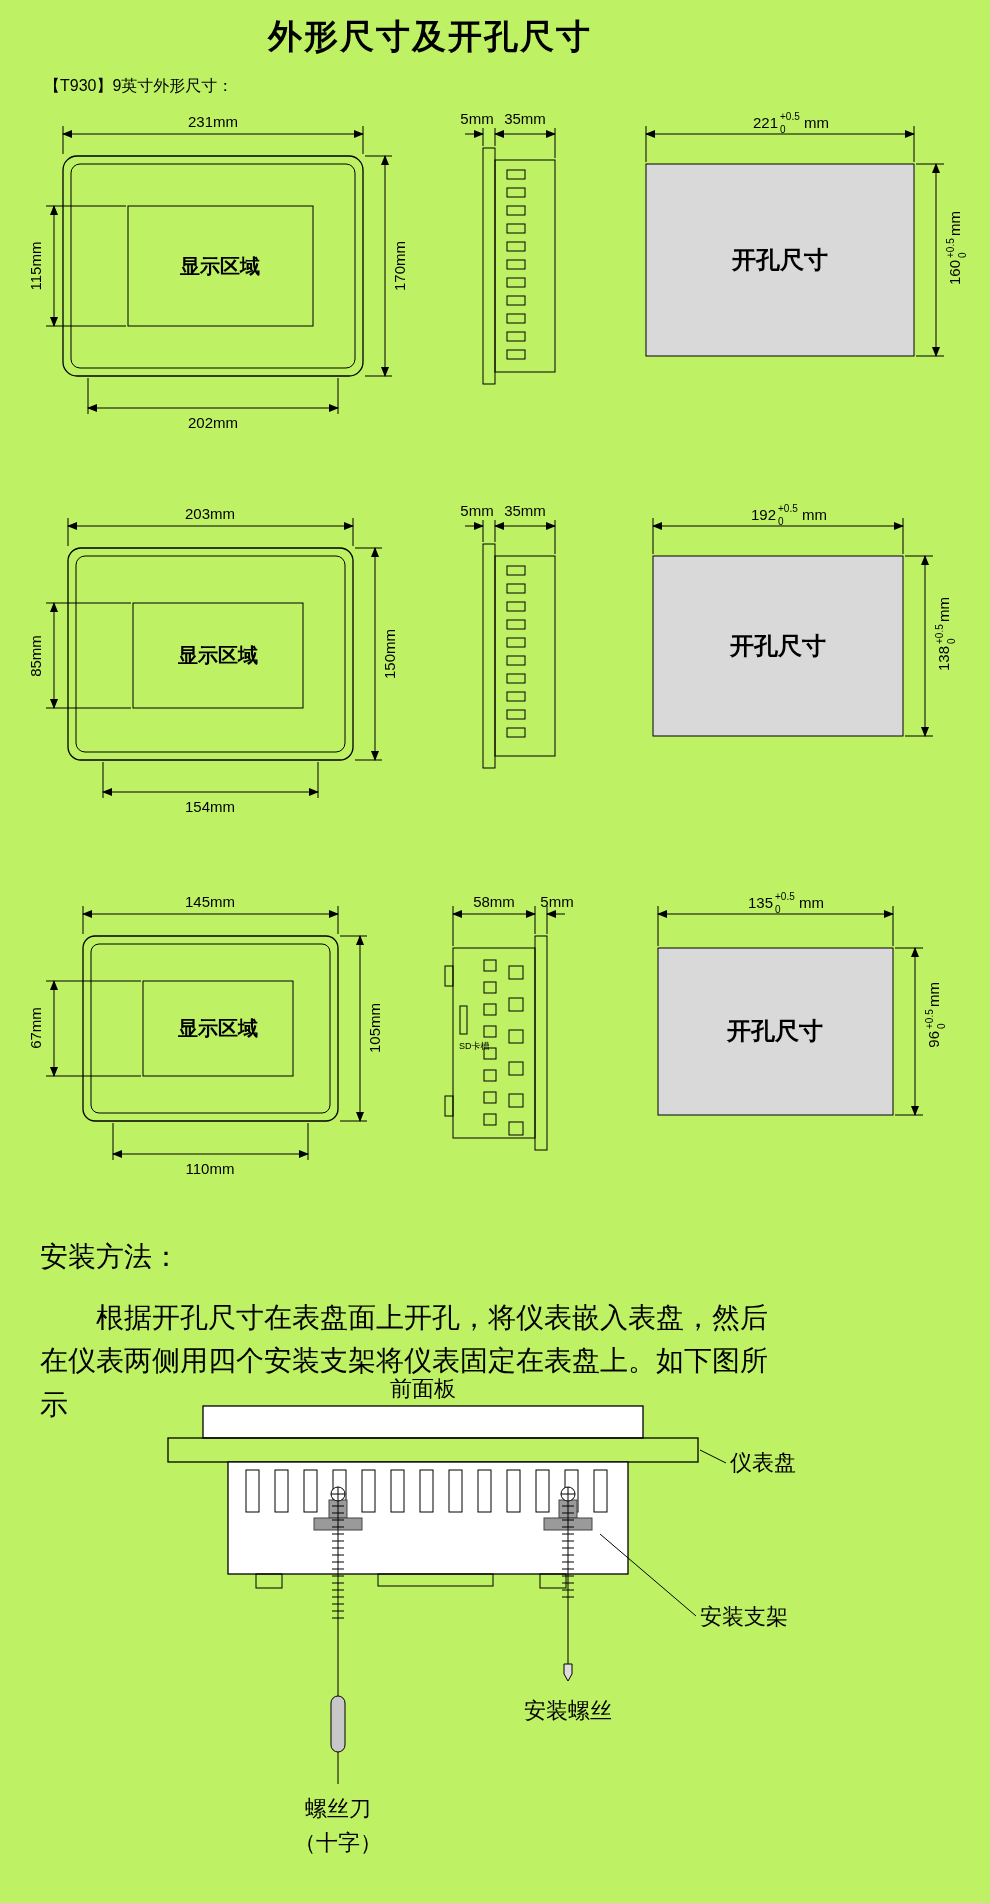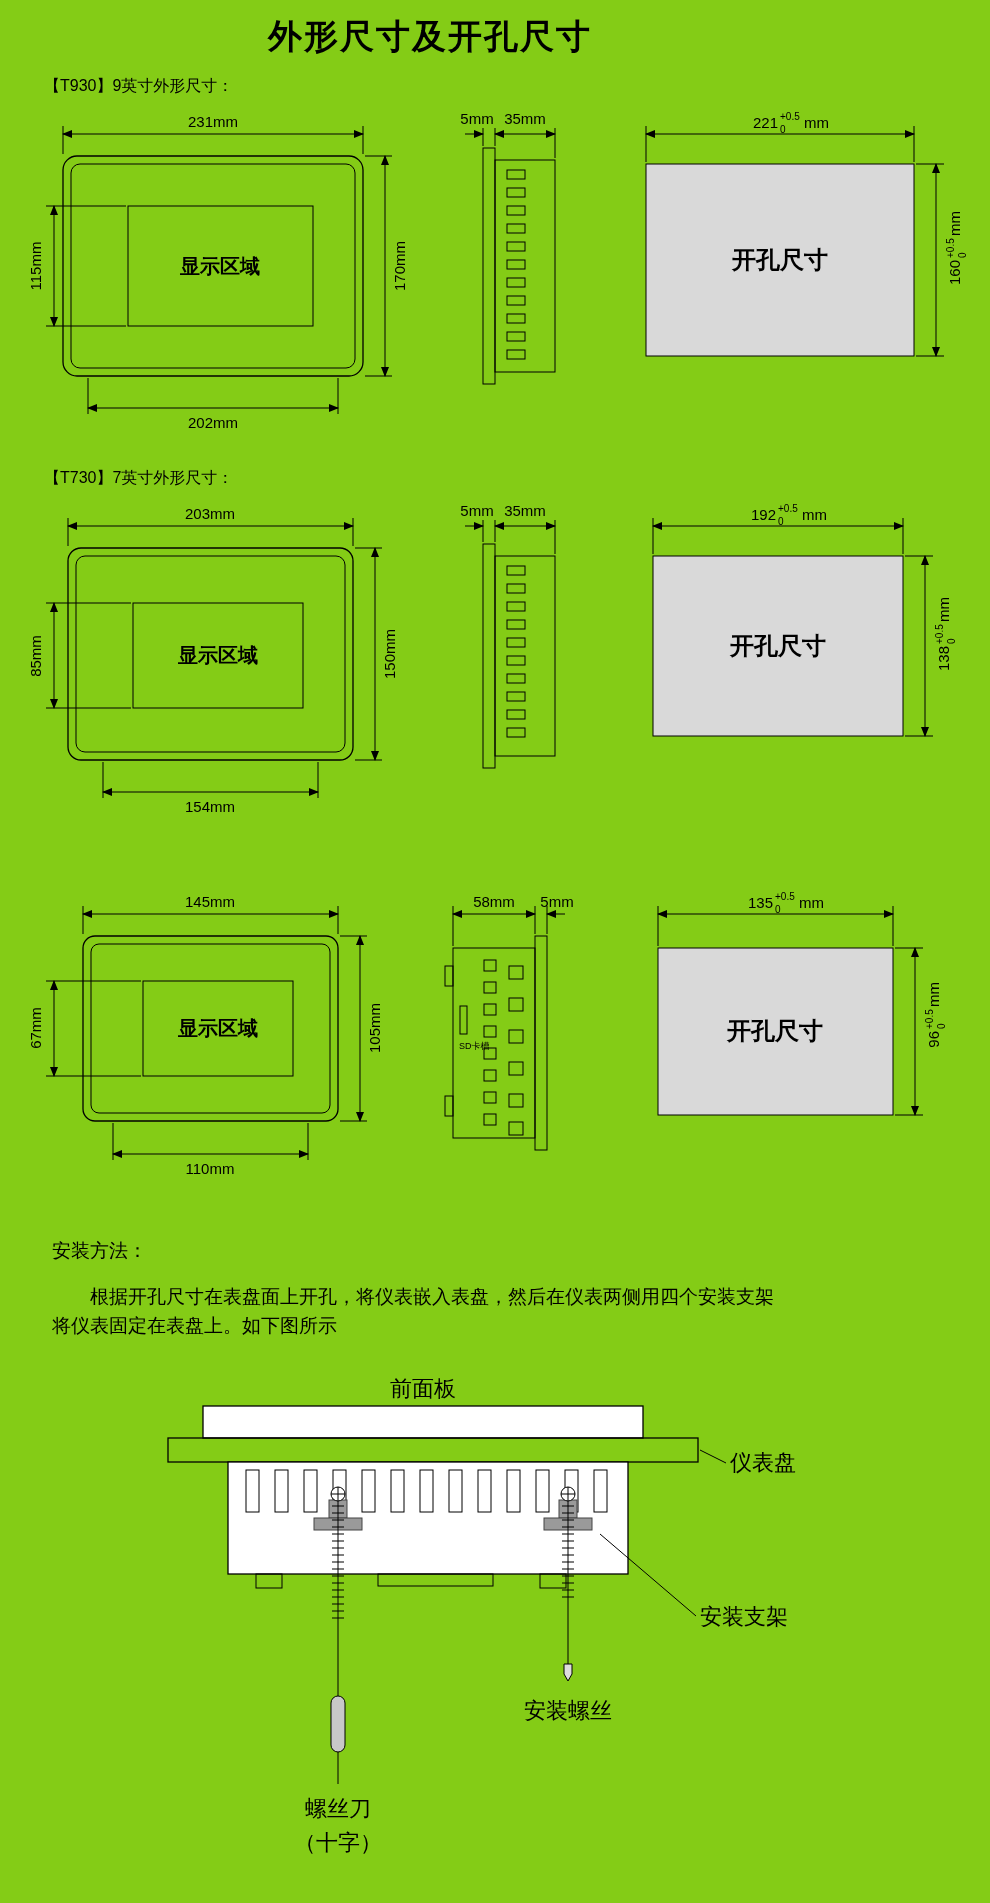--- a/index.html
+++ b/index.html
@@ -1,35 +1,35 @@
 <!DOCTYPE html>
 <html><head>
 <meta charset="utf-8">
 <style>
   html,body{margin:0;padding:0;background:#fff;}
-  .page{position:relative;width:990px;height:1903px;background:#84cc16;overflow:hidden;
+  .page{position:relative;width:990px;height:1903px;background:#bef264;overflow:hidden;
         font-family:"Liberation Sans","DejaVu Sans",sans-serif;color:#000;}
   .title{position:absolute;top:14px;left:0;width:860px;text-align:center;
          font-size:34px;font-weight:bold;letter-spacing:2px;}
   .sec-head{position:absolute;left:44px;font-size:16px;}
   .fig{position:absolute;left:28px;}
   svg text{font-family:"Liberation Sans","DejaVu Sans",sans-serif;fill:#000;}
   svg line{stroke:#000;stroke-width:1;}
   svg rect{fill:none;stroke:#000;stroke-width:1.3;}
   svg .thin{stroke-width:1;}
   svg .gray{fill:#d9d9d9;stroke:#000;stroke-width:1;}
   svg .dim{font-size:15px;}
   svg .tol{font-size:10px;}
   svg .disp{font-size:20px;font-weight:bold;}
   svg .cutlbl{font-size:24px;font-weight:bold;}
   svg .sd{font-size:9px;}
   svg .lbl{font-size:22px;font-family:"Liberation Serif","DejaVu Serif",serif;}
   marker path{fill:#000;stroke:none;}
-  .install-text{position:absolute;left:52px;top:1238px;width:740px;
-      font-family:Liberation Mono, monospace;font-size:19px;}
+  .install-text{position:absolute;left:40px;top:1238px;width:740px;
+      font-family:Liberation Serif, serif;font-size:28px;}
   .install-text p{text-indent:2em;margin:20px 0 0 0;line-height:1.55;}
 </style>
 </head>
 <body>
 
 <div class="page">
 
   <div class="title">外形尺寸及开孔尺寸</div>
 
   <div class="sec-head" style="top:76px">【T930】9英寸外形尺寸：</div>
@@ -122,21 +122,20 @@
         <g transform="translate(928 154) rotate(-90)">
           <text class="dim" x="0" y="4" text-anchor="end">160</text>
           <text class="tol" x="2" y="-2">+0.5</text>
           <text class="tol" x="2" y="10">0</text>
           <text class="dim" x="24" y="4">mm</text>
         </g>
       </g>
     </g>
   </svg>
 
-  <div class="sec-head" style="top:468px">【T730】7英寸外形尺寸：</div>
 
   <svg class="fig" style="top:498px" width="945" height="330">
     <defs>
       <marker id="as1" markerWidth="10" markerHeight="8" refX="1" refY="4" orient="auto" markerUnits="userSpaceOnUse">
           <path d="M10,0 L0,4 L10,8 Z"></path>
         </marker>
       <marker id="ae1" markerWidth="10" markerHeight="8" refX="9" refY="4" orient="auto" markerUnits="userSpaceOnUse">
           <path d="M0,0 L10,4 L0,8 Z"></path>
         </marker>
     </defs>

